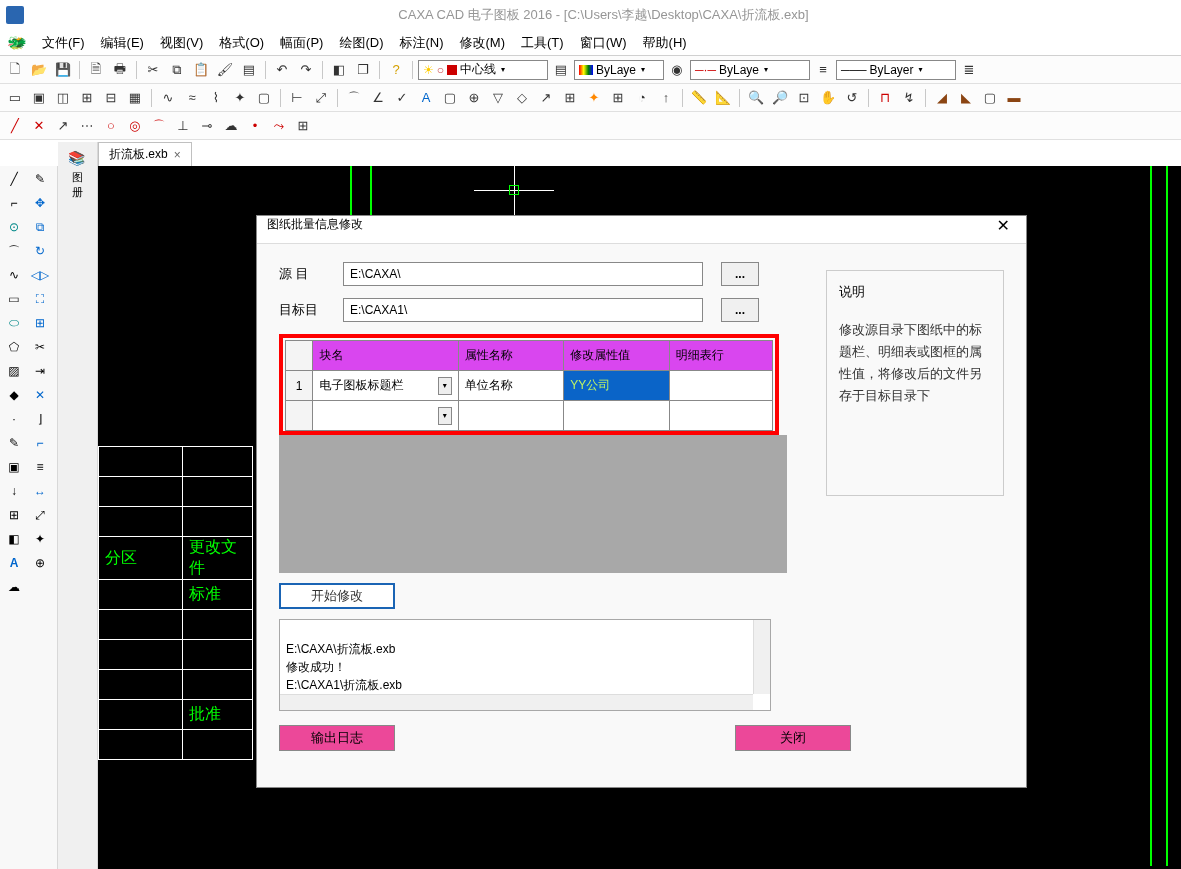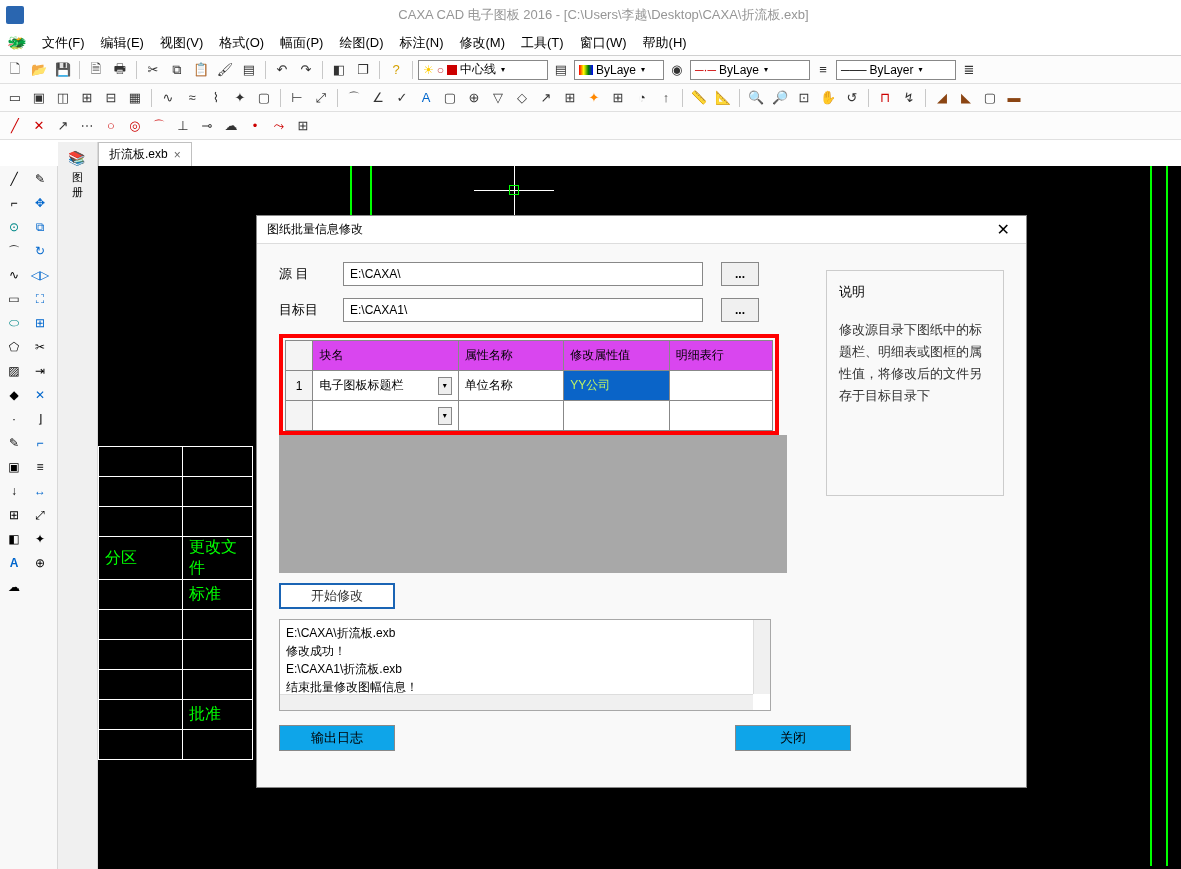--- a/index.html
+++ b/index.html
@@ -20,44 +20,44 @@
 .left-panel .lp-row { display: flex; gap: 2px; }
 .lp-btn { width: 24px; height: 22px; display: flex; align-items: center; justify-content: center; font-size: 12px; cursor: default; }
 .tab-wrap { position: absolute; top: 142px; left: 98px; height: 24px; }
 .file-tab { background: #fff; border: 1px solid #c0c0c0; border-bottom: none; padding: 3px 10px; font-size: 12px; display: flex; align-items: center; gap: 6px; }
 .file-tab .close { font-size: 12px; color: #666; }
 .green-line-v { position: absolute; background: #00ff00; width: 2px; }
 .green-text { position: absolute; color: #00ff00; font-family: SimSun; font-size: 16px; }
 .drawing-table { position: absolute; border-collapse: collapse; }
 .drawing-table td { border: 1px solid #fff; height: 30px; padding: 0 6px; }
 .dialog { position: absolute; left: 256px; top: 215px; width: 771px; height: 573px; background: #f9f9f9; border: 1px solid #888; box-shadow: 2px 2px 4px rgba(0,0,0,.2); }
-.dialog-title { height: 28px; background: #fff; border-bottom: 1px solid #ddd; display: flex; align-items: center; padding: 0 10px; justify-content: space-between; font-size: 13px; }
+.dialog-title { height: 28px; background: #fff; border-bottom: 1px solid #ddd; display: flex; padding: 0 10px; justify-content: space-between; font-size: 13px; }
 .dialog-close { font-size: 16px; cursor: default; padding: 0 6px; }
 .dialog-body { padding: 18px 22px; }
 .form-row { display: flex; align-items: center; margin-bottom: 12px; }
 .form-label { width: 64px; font-size: 13px; }
 .form-input { width: 360px; height: 24px; border: 1px solid #888; padding: 0 6px; font-size: 12px; background: #fff; }
 .browse-btn { width: 38px; height: 24px; margin-left: 18px; border: 1px solid #888; background: #f0f0f0; display: flex; align-items: center; justify-content: center; cursor: default; font-weight: bold; }
 .help-box { position: absolute; right: 22px; top: 54px; width: 178px; height: 226px; border: 1px solid #ccc; padding: 12px; }
 .help-title { font-size: 13px; margin-bottom: 18px; }
 .help-text { font-size: 13px; line-height: 1.7; color: #333; }
 .grid-wrap { border: 4px solid #ff0000; padding: 2px 2px 0 2px; margin-top: 2px; }
 .grid { width: 100%; border-collapse: collapse; background: #fff; }
 .grid th, .grid td { border: 1px solid #888; height: 30px; padding: 0 6px; font-weight: normal; text-align: left; font-size: 12px; background: #fff; }
 .grid th { background: #d946ef; }
 .grid .rownum { width: 26px; text-align: center; background: #f4f4f4; }
 .grid .block-cell { display: flex; align-items: center; justify-content: space-between; }
 .grid .dd-btn { width: 14px; height: 18px; border: 1px solid #888; background: #eee; text-align: center; font-size: 8px; line-height: 16px; }
 .grid .selected { background: #0a64c8; color: #bef264; }
 .start-btn { width: 116px; height: 26px; border: 2px solid #1a64b4; background: #fff; color: #333; margin-top: 10px; margin-bottom: 10px; cursor: default; text-align: center; line-height: 22px; font-size: 13px; }
-.log-box { width: 492px; height: 92px; border: 1px solid #a8a8a8; background: #fff; padding: 4px 6px; font-size: 12px; line-height: 1.5; overflow: auto; position: relative; }
+.log-box { width: 492px; height: 92px; border: 1px solid #a8a8a8; background: #fff; padding: 20px 6px; font-size: 12px; line-height: 1.5; overflow: auto; position: relative; }
 .log-scroll { position: absolute; right: 0; top: 0; bottom: 16px; width: 17px; background: #f0f0f0; border-left: 1px solid #ddd; }
 .log-hscroll { position: absolute; left: 0; right: 17px; bottom: 0; height: 16px; background: #f0f0f0; border-top: 1px solid #ddd; }
 .bottom-btns { display: flex; gap: 340px; margin-top: 14px; }
-.std-btn { width: 116px; height: 26px; border: 1px solid #888; background: #0ea5e9; text-align: center; line-height: 24px; cursor: default; font-size: 13px; }
+.std-btn { width: 116px; height: 26px; border: 1px solid #888; background: #ec4899; text-align: center; line-height: 24px; cursor: default; font-size: 13px; }
 .cursor-cross { position: absolute; }
 .cursor-cross .ch { position: absolute; background: #fff; height: 1px; width: 80px; top: 0; left: -40px; }
 .cursor-cross .cv { position: absolute; background: #fff; width: 1px; height: 80px; left: 0; top: -40px; }
 .cursor-cross .cb { position: absolute; border: 1px solid #00ff00; width: 10px; height: 10px; left: -5px; top: -5px; }
 </style>
 </head>
 <body>
 
 <div class="titlebar">
   <div class="logo"></div>

